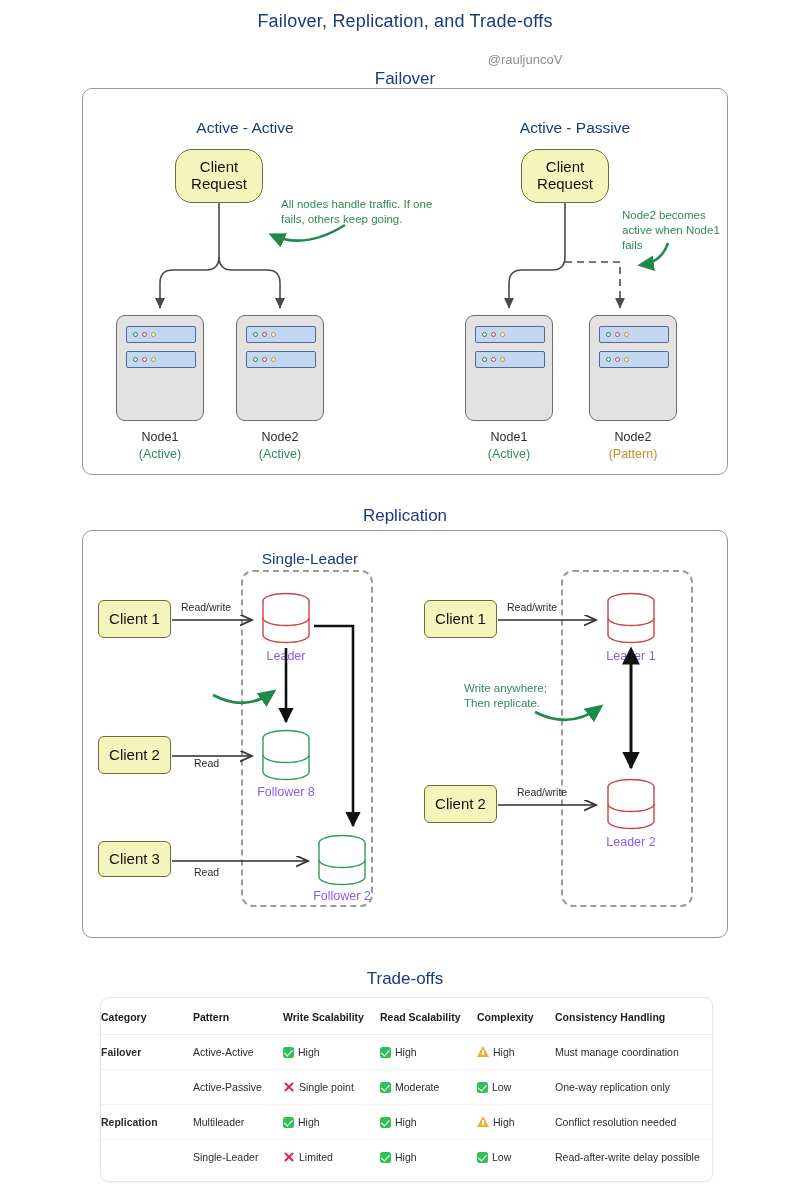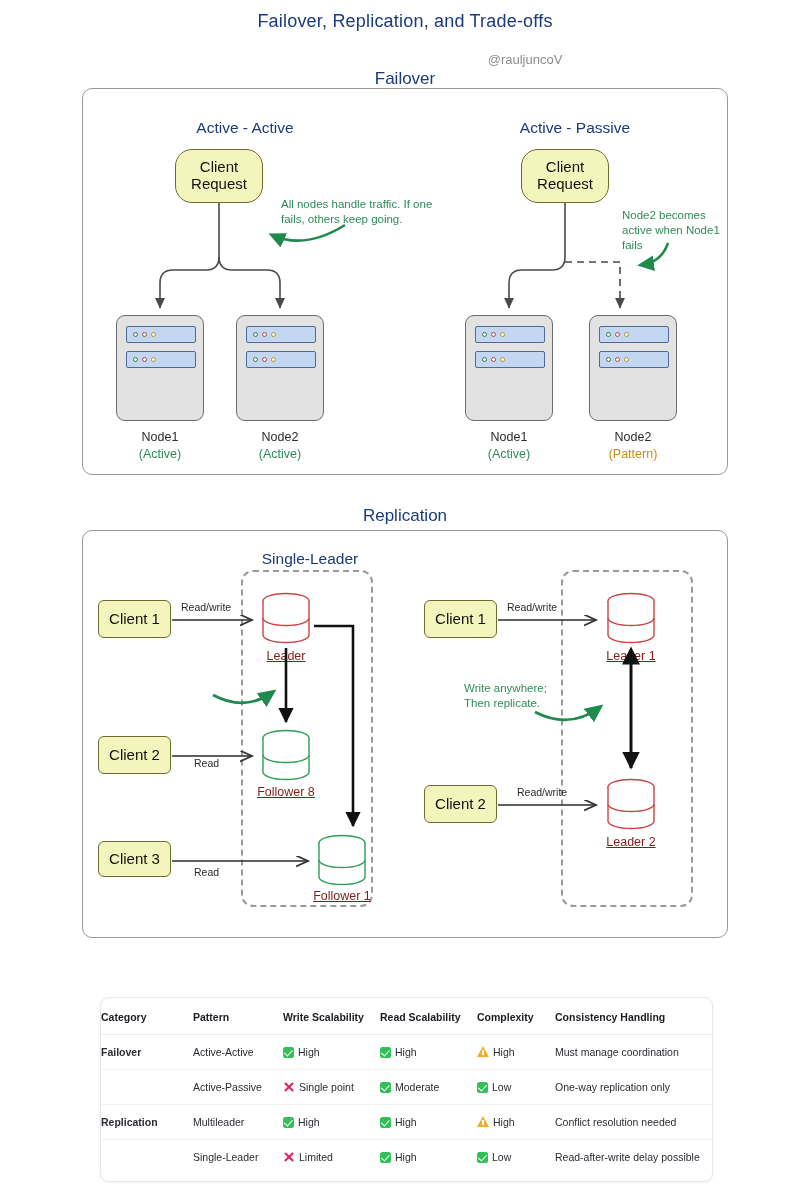--- a/index.html
+++ b/index.html
@@ -106,21 +106,21 @@
     position: absolute;
     border: 2px dashed #9a9a9a;
     border-radius: 12px;
   }
 
   
   .cyl { position: absolute; width: 54px; height: 52px; }
   .cyl svg { display: block; }
   .cyl-label {
     position: absolute; width: 110px; text-align: center;
-    font-size: 12.5px; color: #7f1d1d; text-decoration: underline;
+    font-size: 12.5px; color: #8b5cf6;
   }
 
   .edgelabel {
     position: absolute; font-size: 10.5px; color: #2b2b2b;
   }
 
   
   #tradeoff-card {
     position: absolute; left: 100px; top: 997px;
     width: 613px; height: 185px;
@@ -319,21 +319,21 @@
   </div>
   <div class="cyl-label" style="left:231px; top:785px;">Follower 8</div>
 
   <div class="cyl" style="left:315px; top:834px;">
     <svg width="54" height="52" viewBox="0 0 54 52">
       <ellipse cx="27" cy="9" rx="23" ry="7.5" fill="#fff" stroke="#2e9e56" stroke-width="1.4"></ellipse>
       <path d="M4 9 V43 A23 7.5 0 0 0 50 43 V9" fill="#fff" stroke="#2e9e56" stroke-width="1.4"></path>
       <path d="M4 26 A23 7.5 0 0 0 50 26" fill="none" stroke="#2e9e56" stroke-width="1.4"></path>
     </svg>
   </div>
-  <div class="cyl-label" style="left:287px; top:889px;">Follower 1</div>
+  <div class="cyl-label" style="left:287px; top:889px;">Follower 2</div>
 
   <div class="ybox small" style="left:424px; top:600px; width:73px; height:38px;">
     <span>Client 1</span>
   </div>
   <div class="ybox small" style="left:424px; top:785px; width:73px; height:38px;">
     <span>Client 2</span>
   </div>
   <div class="edgelabel" style="left:507px; top:601px;">Read/write</div>
   <div class="edgelabel" style="left:517px; top:786px;">Read/write</div>
 
@@ -398,20 +398,21 @@
     <path d="M213,695 Q245,712 273,692" stroke="#1f8a4c" stroke-width="2.8" fill="none" marker-end="url(#arGrn)"></path>
 
     <path d="M498,620 L596,620" stroke="#2b2b2b" stroke-width="1.5" fill="none" marker-end="url(#arThin)"></path>
     <path d="M498,805 L596,805" stroke="#2b2b2b" stroke-width="1.5" fill="none" marker-end="url(#arThin)"></path>
 
     <path d="M631,663 L631,768" stroke="#111" stroke-width="3" marker-end="url(#arBlk)" marker-start="url(#arBlkRev)"></path>
 
     <path d="M535,712 Q570,730 600,707" stroke="#1f8a4c" stroke-width="2.8" fill="none" marker-end="url(#arGrn)"></path>
   </svg>
 
+  <div class="section-title" id="t-tradeoffs">Trade-offs</div>
 
   <div id="tradeoff-card">
     <table class="tradeoffs">
       <colgroup>
           <col class="c1">
           <col class="c2">
           <col class="c3">
           <col class="c4">
           <col class="c5">
           <col class="c6">

